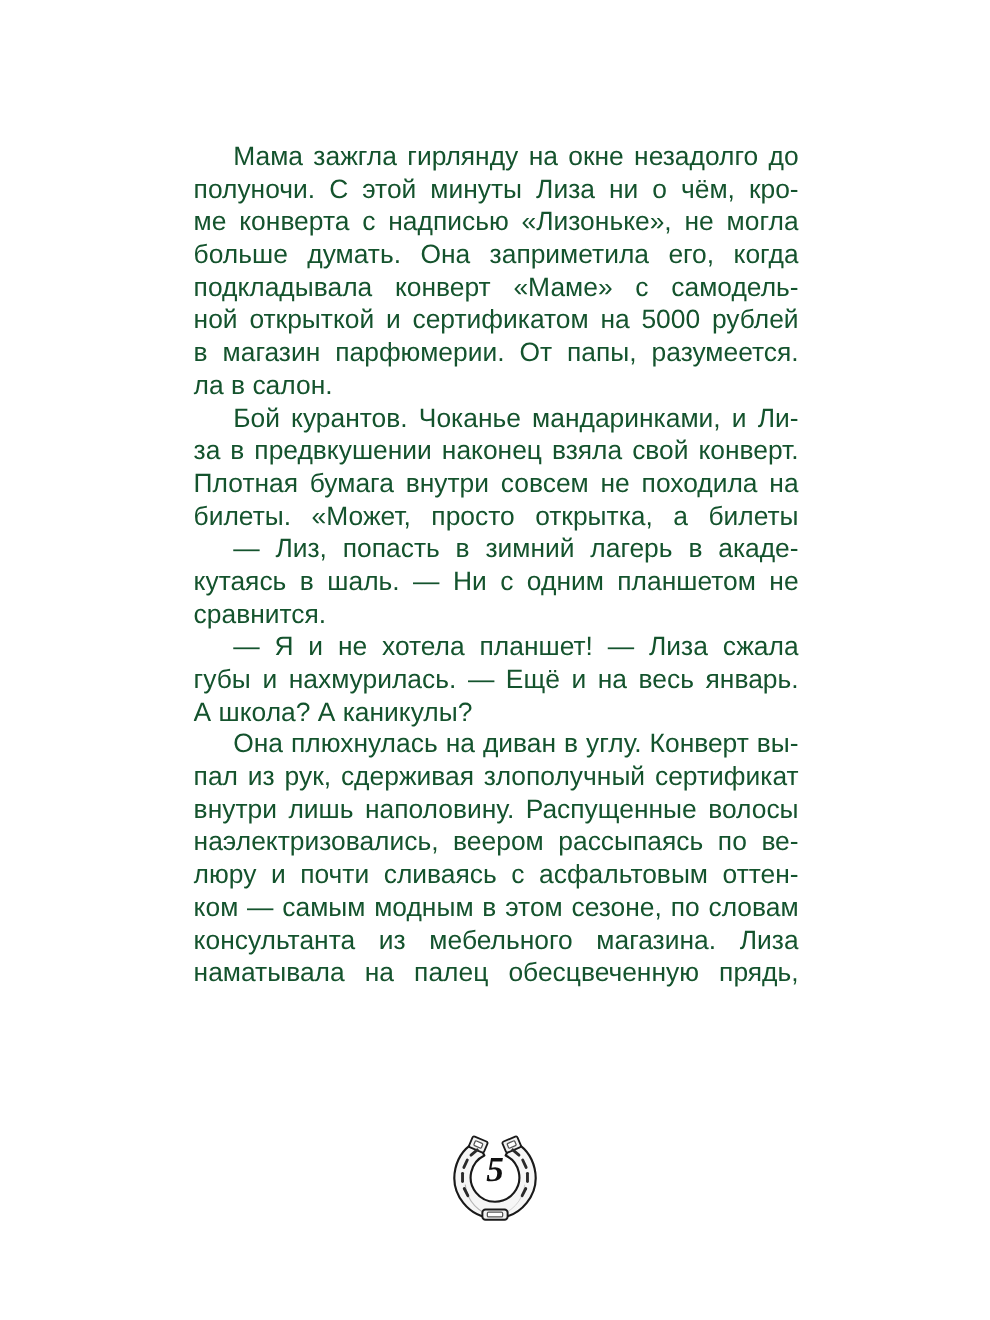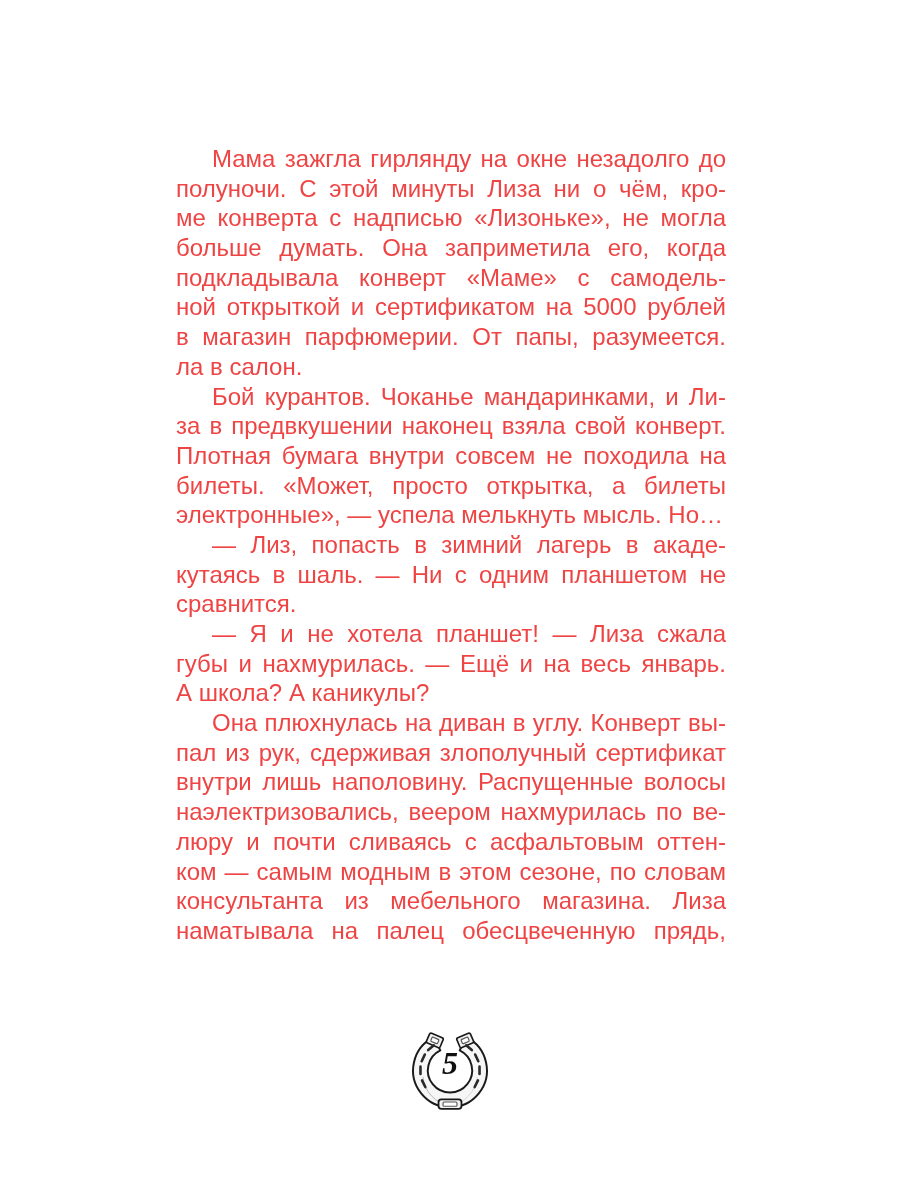--- a/index.html
+++ b/index.html
@@ -9,23 +9,23 @@
     font-family: "Liberation Sans", sans-serif;
   }
   .page {
     position: relative;
     width: 900px; height: 1200px;
     background: #ffffff;
     overflow: hidden;
   }
   .text-block {
     position: absolute;
-    left: 176px; top: 144px;
+    left: 176px; top: 128px;
     width: 550px;
-    color: #ef4444;
+    color: #14532d;
     font-size: 24px;
     line-height: 29.7px;
   }
   .paragraph { margin: 0; padding: 0; }
   .text-line {
     height: 29.7px;
     line-height: 29.7px;
     overflow: hidden;
     text-align: justify;
     text-align-last: justify;
@@ -71,37 +71,36 @@
         <div class="text-line">подкладывала конверт «Маме» с самодель-</div>
         <div class="text-line">ной открыткой и сертификатом на 5000 рублей</div>
         <div class="text-line">в магазин парфюмерии. От папы, разумеется.</div>
         <div class="text-line par-last">ла в салон.</div>
       </div>
       <div class="paragraph">
         <div class="text-line first">Бой курантов. Чоканье мандаринками, и Ли-</div>
         <div class="text-line">за в предвкушении наконец взяла свой конверт.</div>
         <div class="text-line">Плотная бумага внутри совсем не походила на</div>
         <div class="text-line">билеты. «Может, просто открытка, а билеты</div>
-        <div class="text-line par-last">электронные», — успела мелькнуть мысль. Но…</div>
       </div>
       <div class="paragraph">
         <div class="text-line first">— Лиз, попасть в зимний лагерь в акаде-</div>
         <div class="text-line">кутаясь в шаль. — Ни с одним планшетом не</div>
         <div class="text-line par-last">сравнится.</div>
       </div>
       <div class="paragraph">
         <div class="text-line first">— Я и не хотела планшет! — Лиза сжала</div>
         <div class="text-line">губы и нахмурилась. — Ещё и на весь январь.</div>
         <div class="text-line par-last">А школа? А каникулы?</div>
       </div>
       <div class="paragraph">
         <div class="text-line first">Она плюхнулась на диван в углу. Конверт вы-</div>
         <div class="text-line">пал из рук, сдерживая злополучный сертификат</div>
         <div class="text-line">внутри лишь наполовину. Распущенные волосы</div>
-        <div class="text-line">наэлектризовались, веером нахмурилась по ве-</div>
+        <div class="text-line">наэлектризовались, веером рассыпаясь по ве-</div>
         <div class="text-line">люру и почти сливаясь с асфальтовым оттен-</div>
         <div class="text-line">ком — самым модным в этом сезоне, по словам</div>
         <div class="text-line">консультанта из мебельного магазина. Лиза</div>
         <div class="text-line">наматывала на палец обесцвеченную прядь,</div>
       </div>
     </div>
 
   <div class="footer">
     <div class="horseshoe-wrap">
       <svg width="82" height="92" viewBox="0 0 100 112" fill="none" xmlns="http://www.w3.org/2000/svg">

